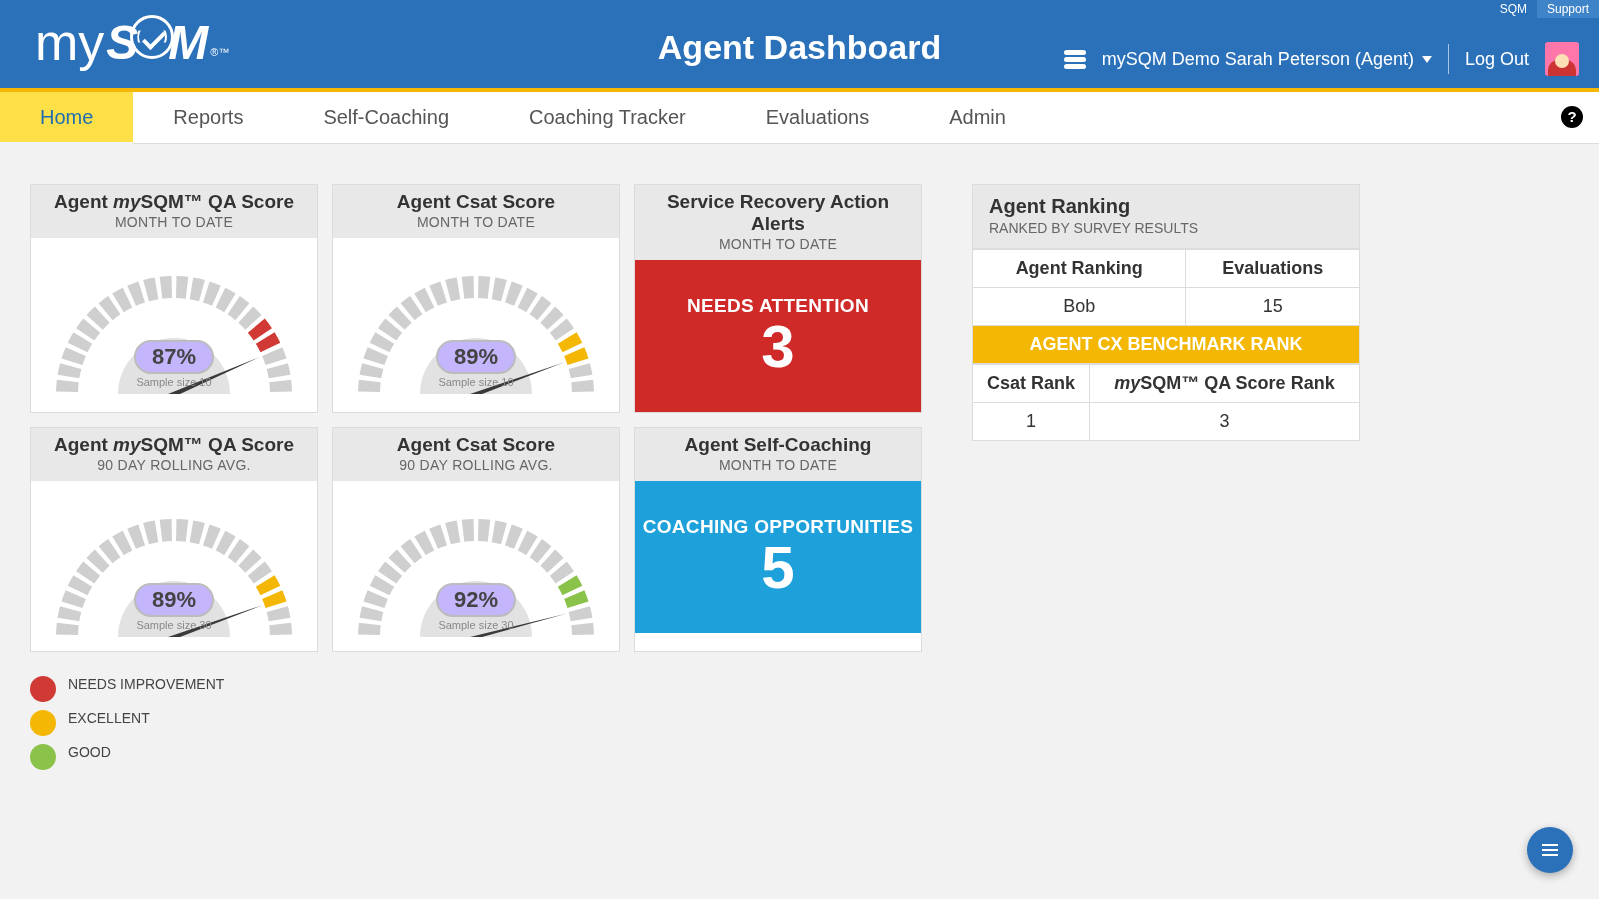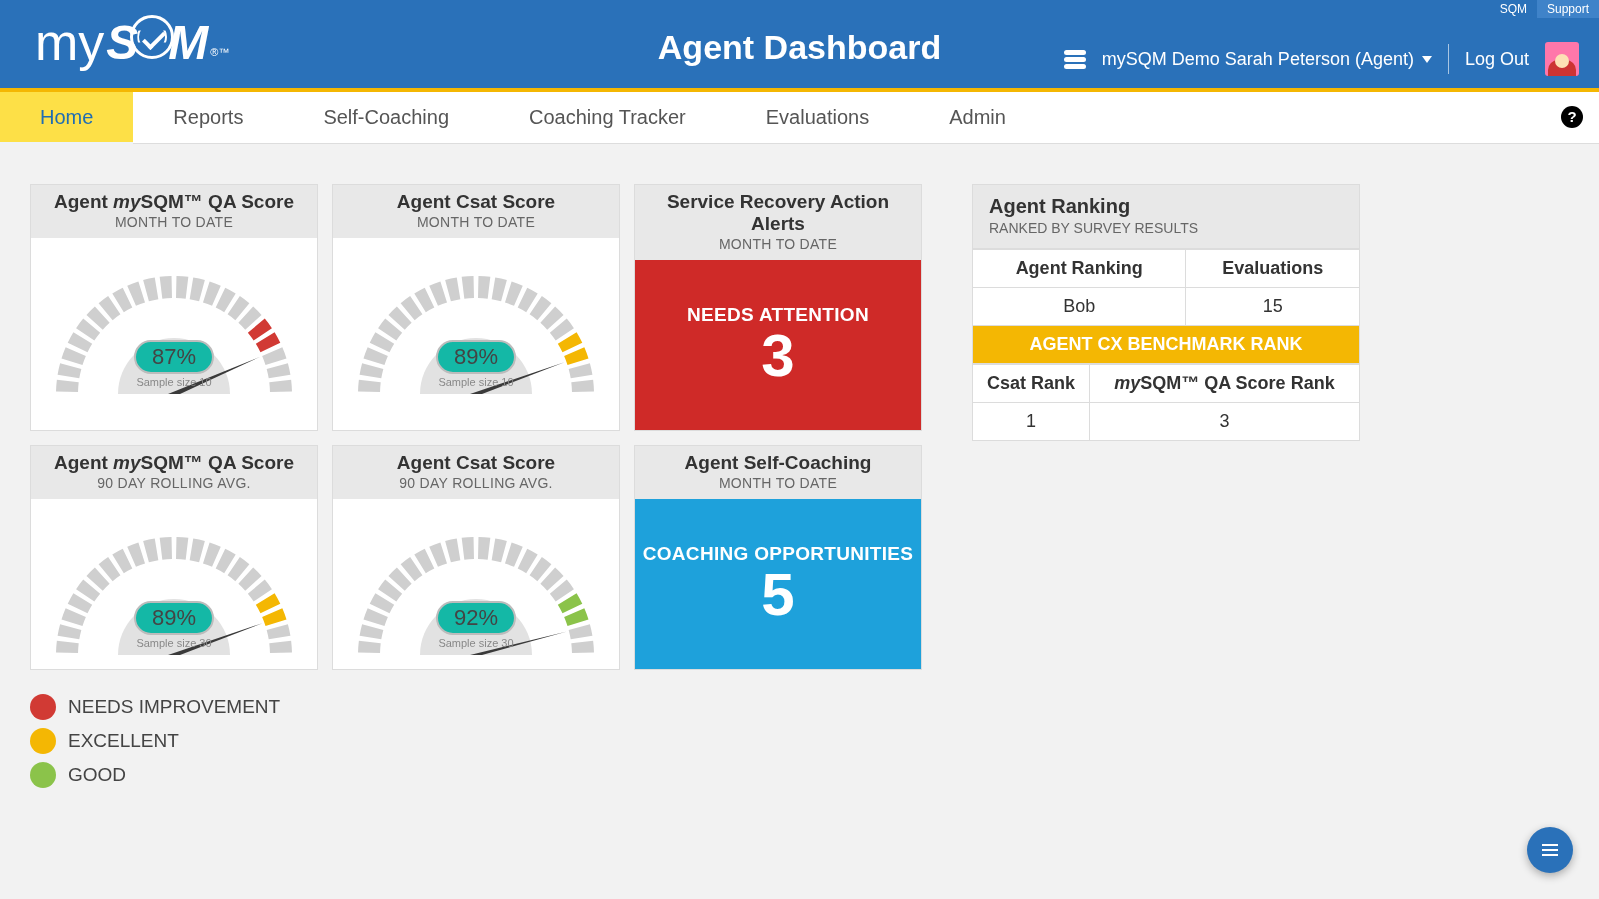--- a/index.html
+++ b/index.html
@@ -36,35 +36,35 @@
 
 .content { padding:40px 30px; display:flex; gap:50px; align-items:flex-start;}
 .cards { display:grid; grid-template-columns:repeat(3,288px); gap:14px;}
 .card { background:#fff; border:1px solid #dcdcdc;}
 .card-head { background:#e8e8e8; text-align:center; padding:6px 4px 8px;}
 .card-title { font-size:19px; font-weight:600; color:#333;}
 .card-title .it { font-style:italic; font-weight:600;}
 .card-sub { font-size:14px; color:#666; letter-spacing:.3px; margin-top:1px;}
 .card-body { height:170px; position:relative;}
 
-.alert-body { color:#fff; display:flex; flex-direction:column; align-items:center; justify-content:center; height:170px;}
+.alert-body { color:#fff; display:flex; flex-direction:column; align-items:center; justify-content:center; height:152px;}
 .alert-body.red { background:#cf2a28;}
 .alert-body.blue { background:#1ea1db;}
 .alert-label { font-size:19px; font-weight:700; letter-spacing:.3px;}
 .alert-num { font-size:60px; font-weight:700; line-height:1;}
 
 
 .gauge { position:absolute; left:50%; bottom:4px; transform:translateX(-50%);}
 .value-box { position:absolute; left:50%; transform:translateX(-50%); bottom:20px; text-align:center;}
-.value-pill { border:2px solid #bcbcbc; border-radius:18px; padding:2px 16px; font-size:22px; font-weight:400; color:#444; background:#14b8a6;}
+.value-pill { border:2px solid #bcbcbc; border-radius:18px; padding:2px 16px; font-size:22px; font-weight:700; color:#444; background:#c4b5fd;}
 .sample { font-size:11px; color:#888; margin-top:2px;}
 
 
 .legend { margin-top:24px;}
-.legend-row { display:flex; align-items:center; gap:12px; margin:8px 0; font-size:19px; color:#444;}
+.legend-row { display:flex; gap:12px; margin:8px 0; font-size:14px; color:#444;}
 .dot { width:26px; height:26px; border-radius:50%;}
 .dot.red { background:#d13a34;}
 .dot.yellow { background:#f4b703;}
 .dot.green { background:#8bc34a;}
 
 
 .ranking { width:388px;}
 .rank-head { background:#e8e8e8; border:1px solid #dcdcdc; padding:10px 16px 12px;}
 .rank-title { font-size:20px; font-weight:700; color:#333;}
 .rank-sub { font-size:14px; color:#666; margin-top:2px;}

